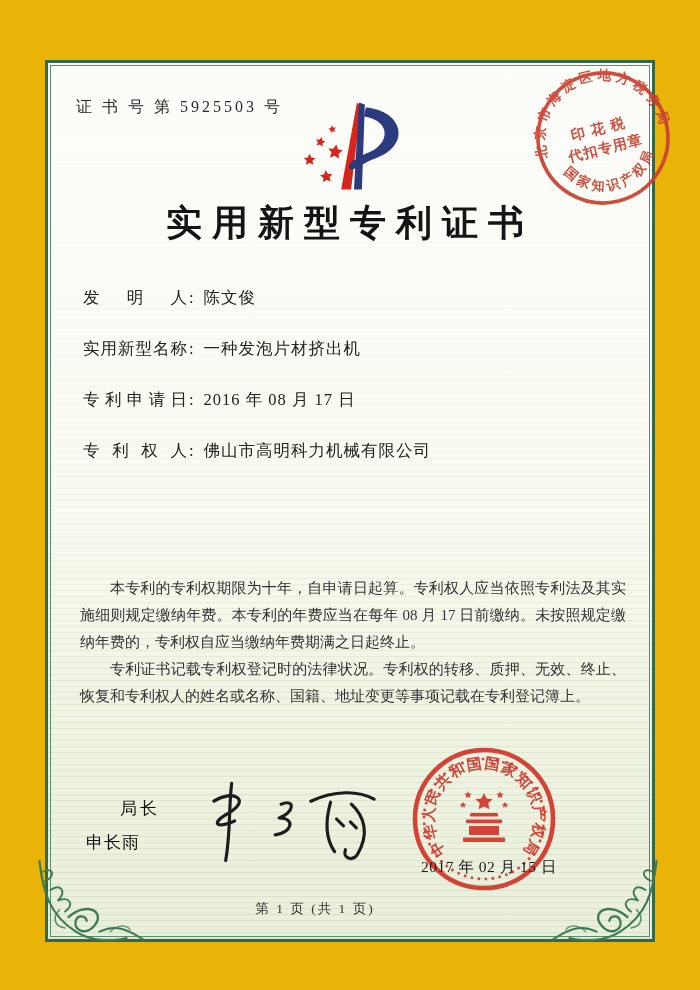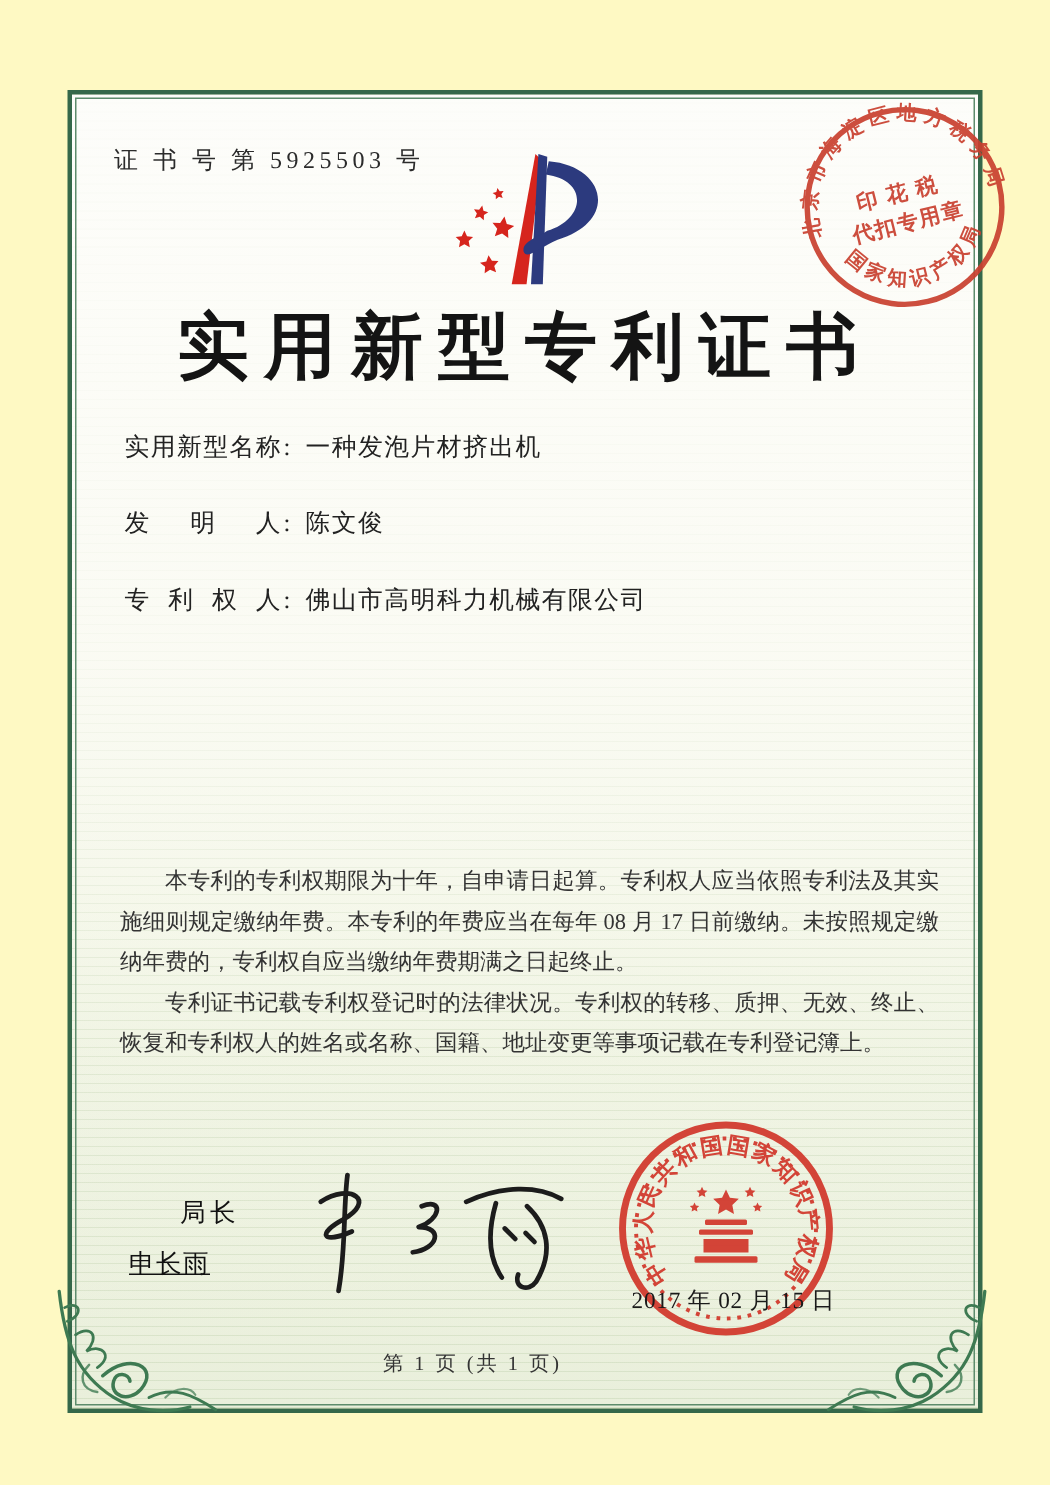--- a/index.html
+++ b/index.html
@@ -1,48 +1,48 @@
 <!DOCTYPE html>
 <html><head>
 <meta charset="utf-8">
 <style>
   html,body{margin:0;padding:0;background:#ffffff;}
   .page{
     position:relative;width:700px;height:990px;overflow:hidden;
-    background:#fef9c3;
+    background:#eab308;
     font-family:"Liberation Serif","DejaVu Serif",serif;
     color:#222;
   }
   
   .frame{
     position:absolute;left:45px;top:60px;width:604px;height:876px;
     border:3px solid #35684a;
     background-image:
       linear-gradient(180deg, rgba(253,253,250,0.95) 0%, rgba(252,252,246,0.75) 42%, rgba(244,247,232,0.15) 72%, rgba(238,243,221,0) 100%),
       repeating-linear-gradient(0deg, rgba(122,158,98,0.16) 0px, rgba(122,158,98,0.16) 1px, rgba(0,0,0,0) 1px, rgba(0,0,0,0) 6px),
       linear-gradient(180deg,#fbfbf5 0%, #f3f6e7 60%, #e9efdb 100%);
   }
   .frame::after{
     content:"";position:absolute;left:2px;top:2px;right:2px;bottom:2px;
     border:1px solid #5d8c6c;pointer-events:none;
   }
   .cert-no{position:absolute;left:76px;top:97px;font-size:16px;letter-spacing:3px;color:#2b2b2b;}
   .logo{position:absolute;left:279px;top:96px;width:148px;height:102px;}
   .tax-stamp{position:absolute;left:531px;top:66px;width:144px;height:144px;transform:rotate(-14deg);opacity:.92;}
   .title{position:absolute;left:0;right:0;top:199px;text-align:center;
-    font-size:48px;font-weight:700;letter-spacing:10px;color:#141414;}
+    font-size:36px;font-weight:700;letter-spacing:10px;color:#141414;}
   .fields{position:absolute;left:83px;top:287px;width:545px;display:grid;row-gap:29px;font-size:16.5px;color:#222;}
   .frow{white-space:nowrap;}
   .flabel{display:inline-block;width:104px;text-align:justify;text-align-last:justify;vertical-align:bottom;}
   .fsep{display:inline-block;margin:0 10px 0 2px;}
   .fvalue{white-space:pre;letter-spacing:1px;}
   .paras{position:absolute;left:80px;top:575px;width:546px;font-size:15px;line-height:1.8;color:#333;text-align:justify;}
   .paras p{margin:0;text-indent:2em;}
   .signer-title{position:absolute;left:88px;top:797px;font-size:17px;letter-spacing:3px;color:#111;margin-left:32px;}
-  .signer-name{position:absolute;left:86px;top:831px;font-size:17px;letter-spacing:1px;color:#111;text-decoration:underline;}
+  .signer-name{position:absolute;left:86px;top:831px;font-size:17px;letter-spacing:1px;color:#111;}
   .signature{position:absolute;left:198px;top:770px;width:188px;height:98px;}
   .seal{position:absolute;left:411px;top:746px;width:146px;height:146px;opacity:.95;}
   .seal-date{position:absolute;left:421px;top:857px;font-size:15.5px;color:#1a1a1a;white-space:nowrap;letter-spacing:.5px;}
   .footer{position:absolute;left:0;right:70px;top:900px;text-align:center;font-size:13.5px;letter-spacing:2px;color:#333;font-family:Liberation Serif, serif;}
   .flourish{position:absolute;width:118px;height:118px;}
   .flourish.bl{left:34px;bottom:42px;}
   .flourish.br{right:38px;bottom:42px;transform:scaleX(-1);}
   svg text{font-family:"Liberation Serif","DejaVu Serif",serif;}
 </style>
 </head>
@@ -105,24 +105,27 @@
       <textPath href="#taxBottom" startOffset="50%" text-anchor="middle">国家知识产权局</textPath>
     </text>
     <text x="71" y="66" text-anchor="middle" font-size="14" fill="#c9402f" font-weight="bold" letter-spacing="6">印花税</text>
     <text x="71" y="86" text-anchor="middle" font-size="14" fill="#c9402f" font-weight="bold" letter-spacing="1">代扣专用章</text>
   </svg>
 
   <div class="title">实用新型专利证书</div>
 
   <div class="fields">
     <div class="frow">
+      <span class="flabel">发明人</span><span class="fsep">:</span><span class="fvalue">陈文俊</span>
+    </div>
+    <div class="frow">
       <span class="flabel">实用新型名称</span><span class="fsep">:</span><span class="fvalue">一种发泡片材挤出机</span>
     </div>
     <div class="frow">
-      <span class="flabel">发明人</span><span class="fsep">:</span><span class="fvalue">陈文俊</span>
+      <span class="flabel">专利申请日</span><span class="fsep">:</span><span class="fvalue">2016 年 08 月 17 日</span>
     </div>
     <div class="frow">
       <span class="flabel">专利权人</span><span class="fsep">:</span><span class="fvalue">佛山市高明科力机械有限公司</span>
     </div>
   </div>
 
   <div class="paras">
     <p>本专利的专利权期限为十年，自申请日起算。专利权人应当依照专利法及其实施细则规定缴纳年费。本专利的年费应当在每年 08 月 17 日前缴纳。未按照规定缴纳年费的，专利权自应当缴纳年费期满之日起终止。</p>
     <p>专利证书记载专利权登记时的法律状况。专利权的转移、质押、无效、终止、恢复和专利权人的姓名或名称、国籍、地址变更等事项记载在专利登记簿上。</p>
   </div>

